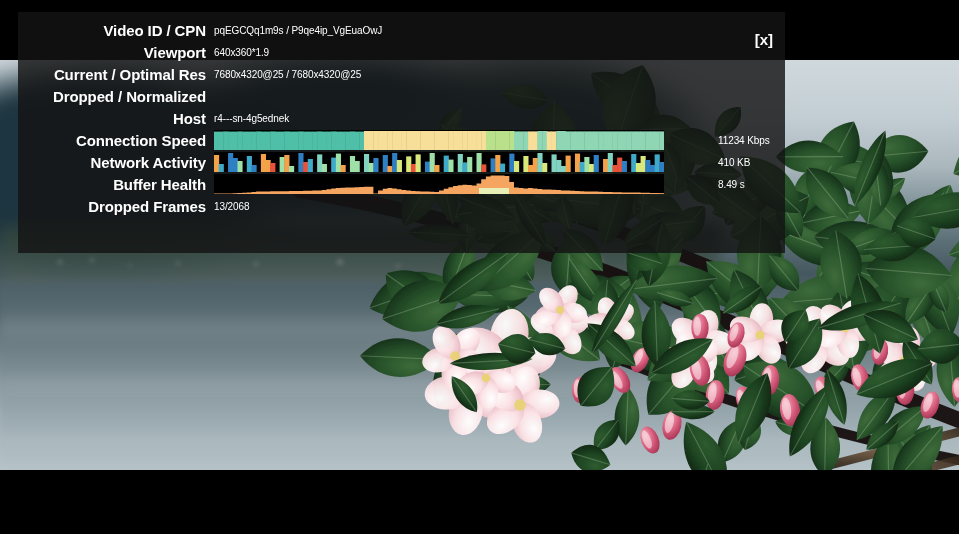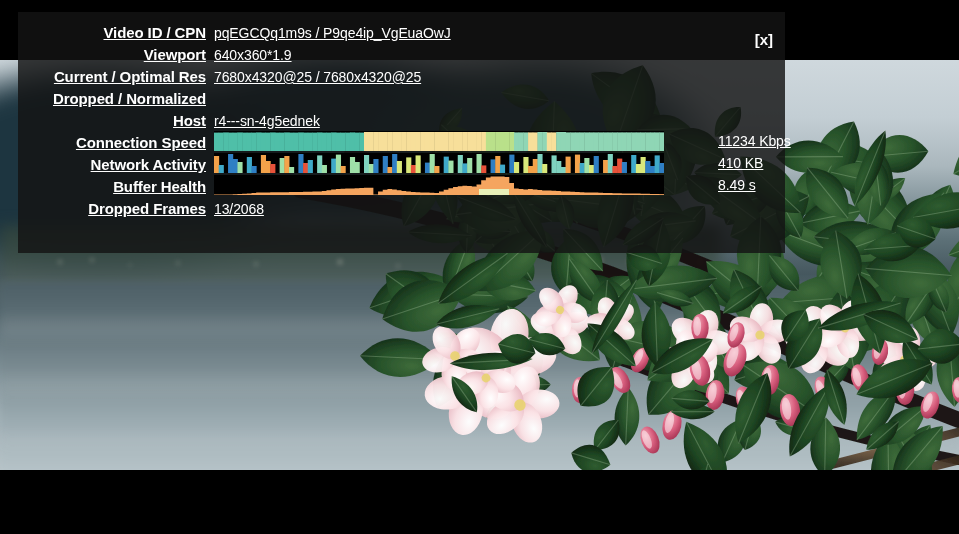--- a/index.html
+++ b/index.html
@@ -105,32 +105,31 @@
     padding:7px 14px 0 0;
     z-index:30;
   }
   #close-button {
     position:absolute; right:12px; top:20px;
     font-size:15px; font-weight:700; color:#fff;
     cursor:pointer; line-height:1;
   }
 
   .stat-row {
-    display:flex; align-items:flex-end;
+    display:flex; align-items:center;
     height:22px;
-    text-decoration:underline;
   }
   .stat-label {
     width:196px; flex:0 0 196px; text-align:right;
     font-weight:700; font-size:15px; color:#fff;
     white-space:nowrap; padding-right:8px;
     letter-spacing:-0.1px;
   }
   .stat-value {
-    font-weight:400; font-size:14px; color:#fff;
+    font-weight:400; font-size:10px; color:#fff;
     white-space:nowrap; letter-spacing:-0.1px;
   }
   .stat-value.graph-value { margin-left:8px; }
 
   .graph { width:450px; flex:0 0 450px; height:20px; display:block; background:#000; }
 
   .spark-wrap { display:flex; align-items:center;gap:46px; }
 </style>
 </head>
 <body>

